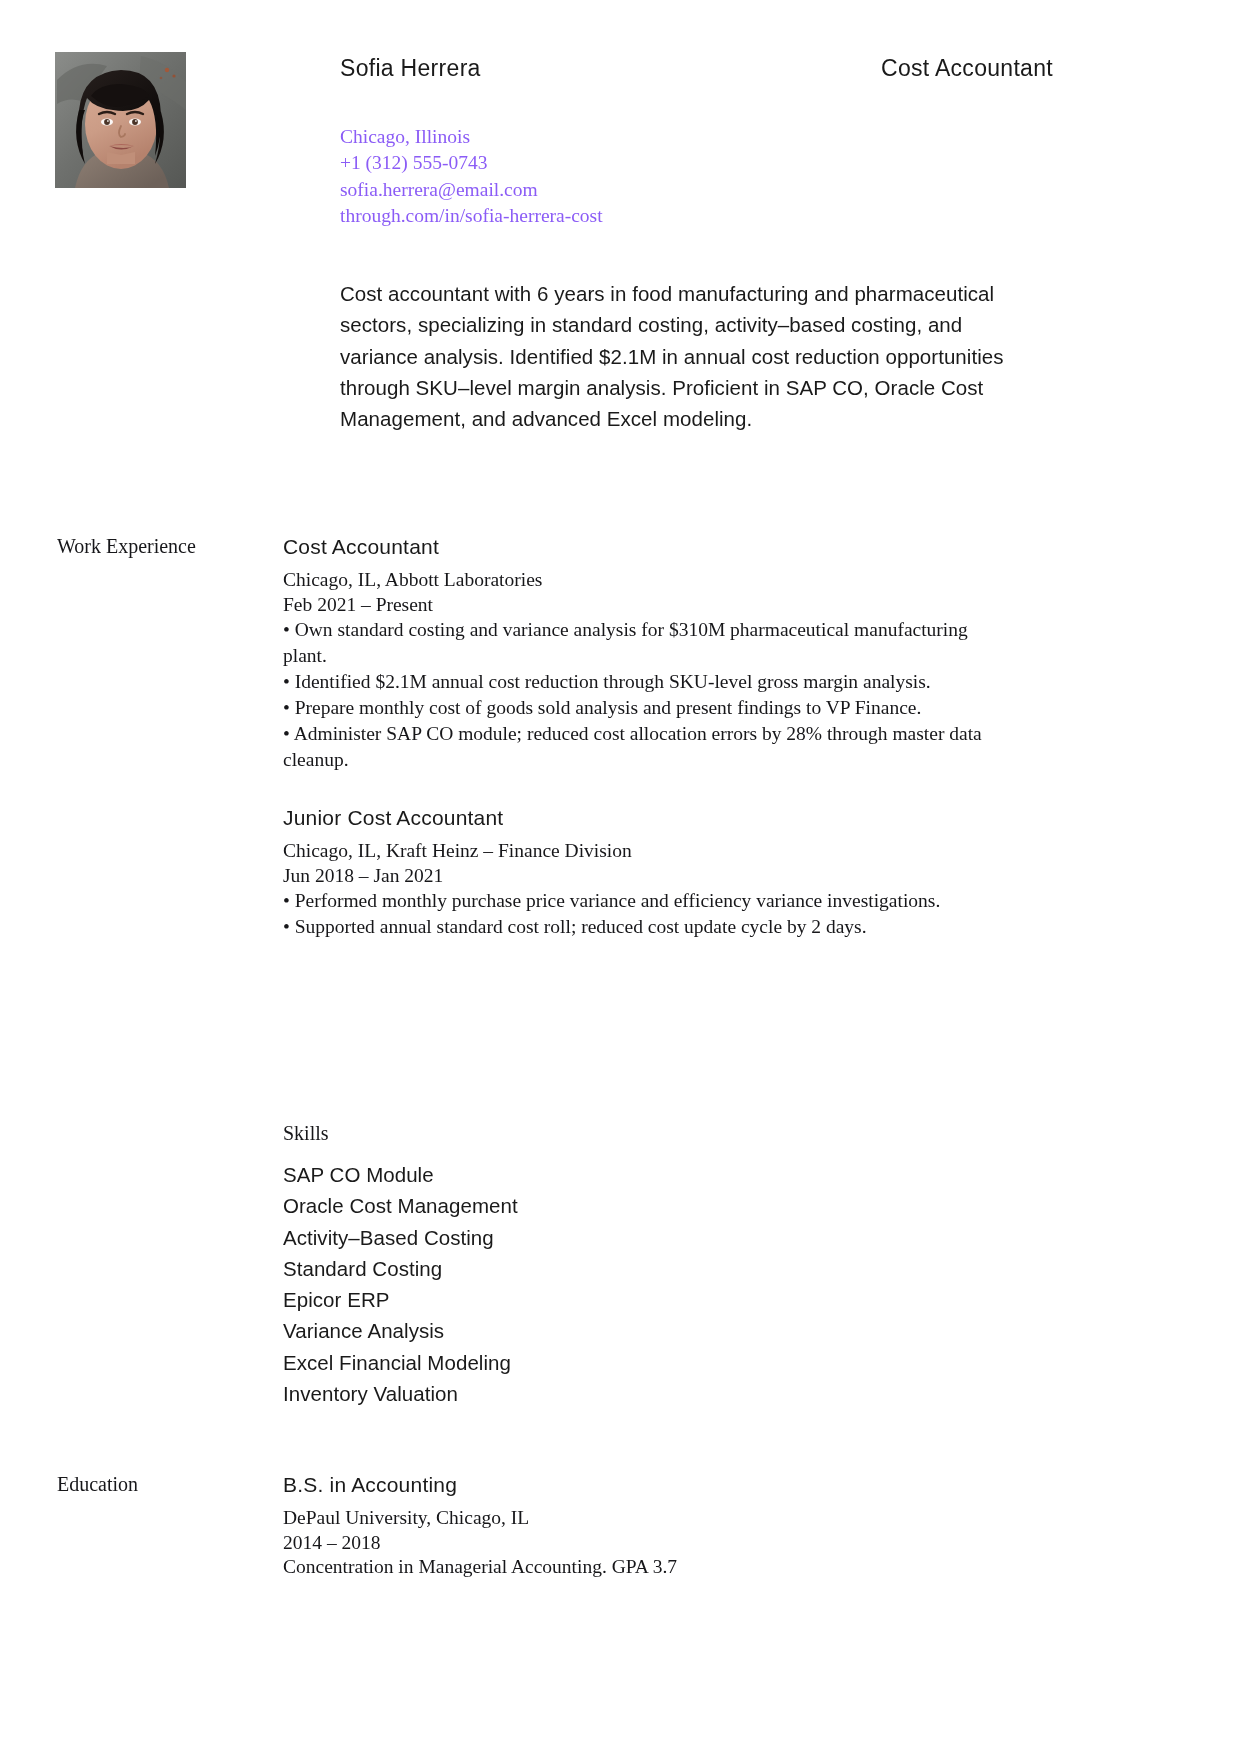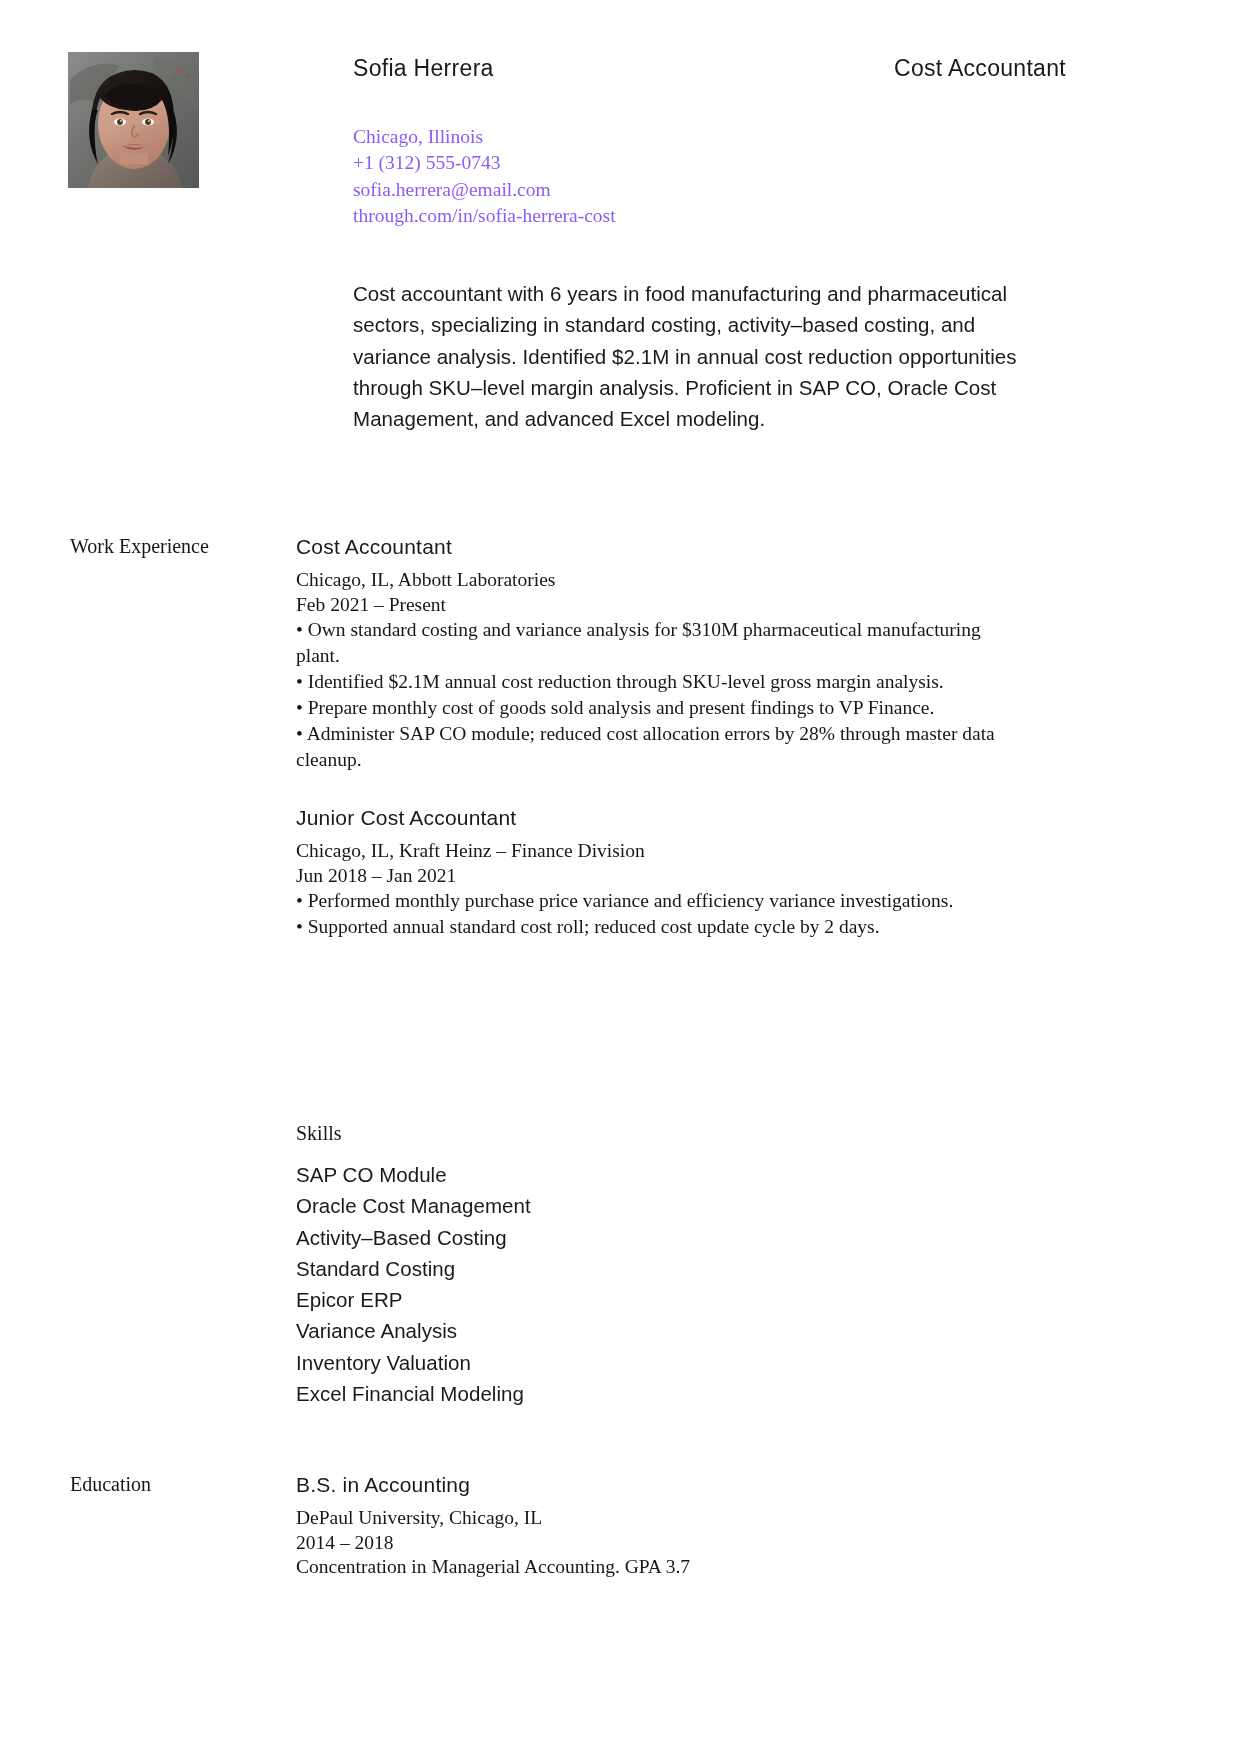--- a/index.html
+++ b/index.html
@@ -14,21 +14,20 @@
     overflow: hidden;
     font-family: "Liberation Sans", sans-serif;
     color: #1a1a1a;
     -webkit-font-smoothing: antialiased;
   }
 
   .page {
     position: absolute;
     inset: 0;
     padding: 16px;
-    margin-left: 13px;
   }
 
   
   .header {
     position: absolute;
     left: 0;
     top: 0;
     width: 1241px;
     height: 250px;
   }
@@ -284,22 +283,22 @@
     <div class="section-label"></div>
     <div class="section-body">
       <div class="skills-heading">Skills</div>
       <div class="skills-list">
         <div>SAP CO Module</div>
         <div>Oracle Cost Management</div>
         <div>Activity–Based Costing</div>
         <div>Standard Costing</div>
         <div>Epicor ERP</div>
         <div>Variance Analysis</div>
+        <div>Excel Financial Modeling</div>
         <div>Inventory Valuation</div>
-        <div>Excel Financial Modeling</div>
       </div>
     </div>
   </div>
 
   <div class="section" style="top:1470px;">
     <div class="section-label">Education</div>
     <div class="section-body">
       <div class="entry">
         <div class="edu-title">B.S. in Accounting</div>
         <div class="edu-meta">DePaul University, Chicago, IL</div>

